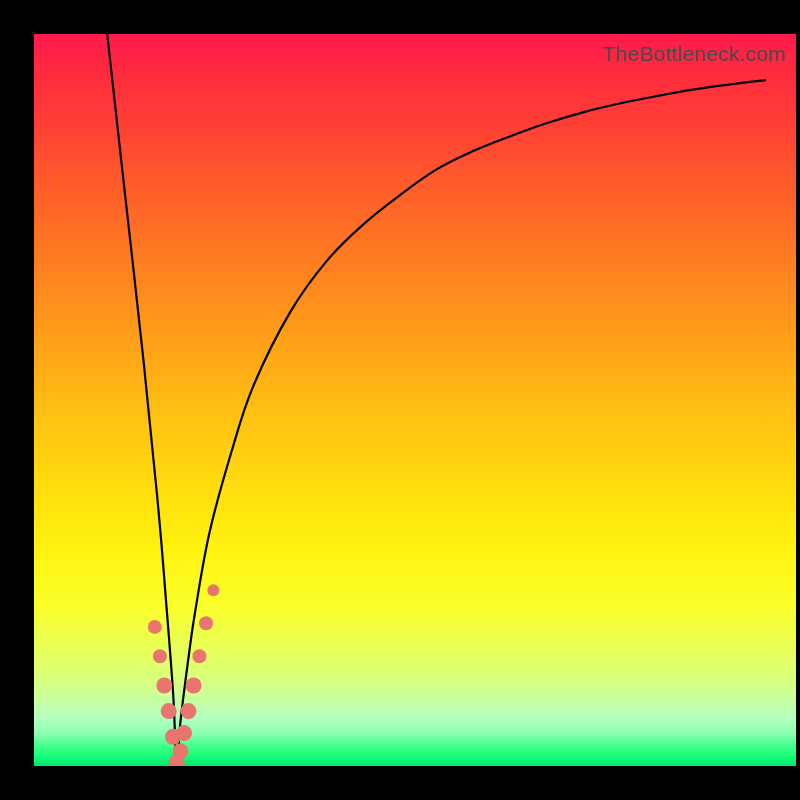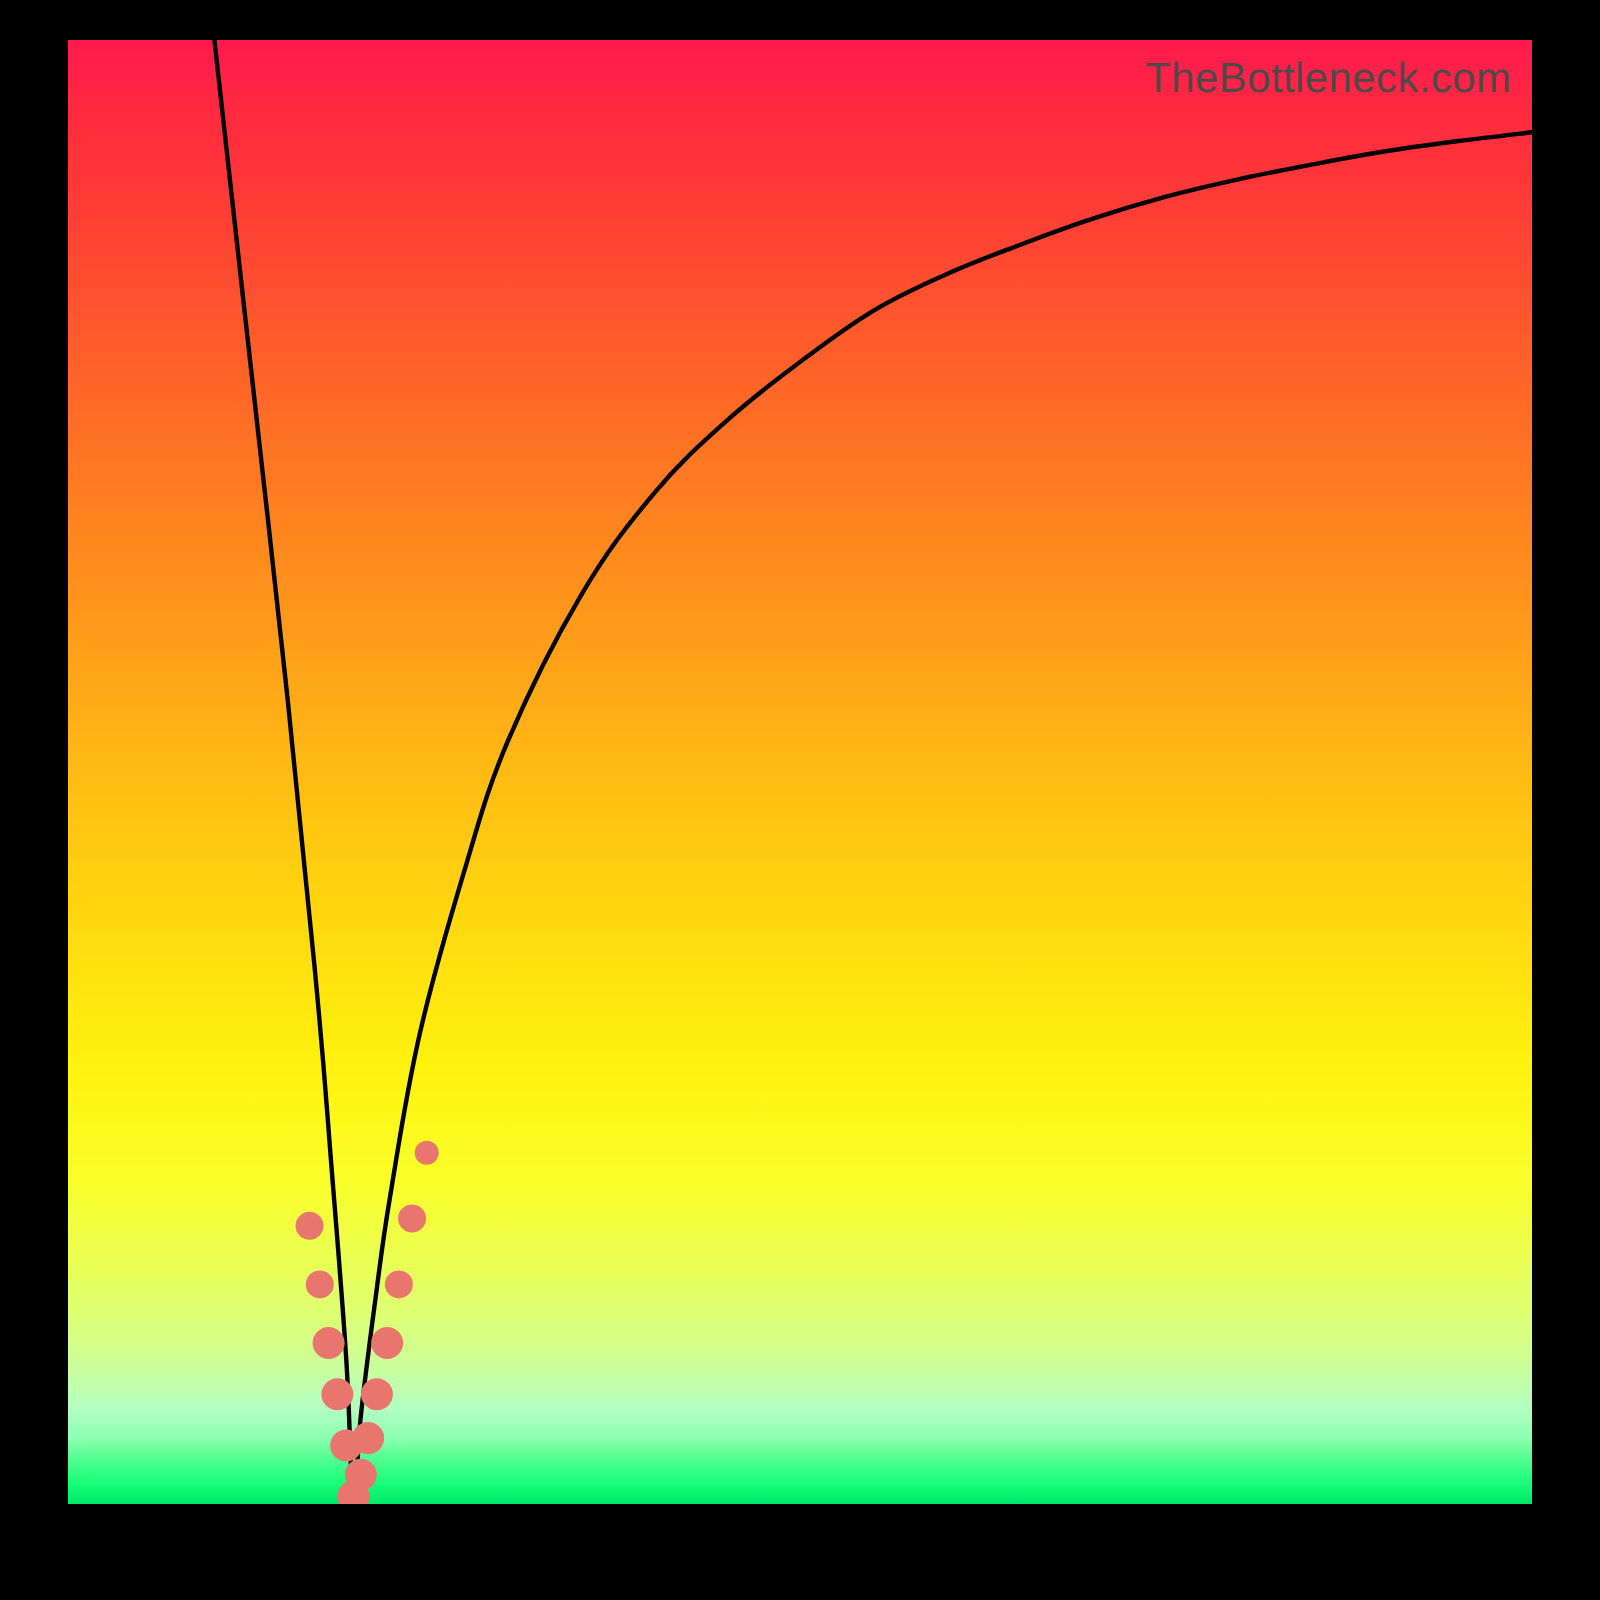--- a/index.html
+++ b/index.html
@@ -13,21 +13,21 @@
   }
   .frame {
     position: relative;
     width: 800px;
     height: 800px;
     background: #000;
   }
   .plot-area {
     position: absolute;
     left: 34px;
-    top: 20px;
+    top: 34px;
     width: 732px;
     height: 732px;
     
     background: linear-gradient(
       to bottom,
       #ff1a4d 0%,
       #ff2a3f 5%,
       #ff3e35 12%,
       #ff5a2b 20%,
       #ff7a22 30%,
@@ -38,20 +38,21 @@
       #faff2a 78%,
       #e8ff58 84%,
       #d9ff7c 88%,
       #c8ffa0 91%,
       #b2ffc2 93.5%,
       #8cffb0 95.5%,
       #4eff90 97%,
       #1aff7a 98.5%,
       #00e86b 100%
     );
+    padding-left: 30px;
   }
   .watermark {
     position: absolute;
     top: 8px;
     right: 10px;
     color: #4a4a4a;
     font-size: 21px;
     font-weight: 400;
     letter-spacing: 0.2px;
     user-select: none;

